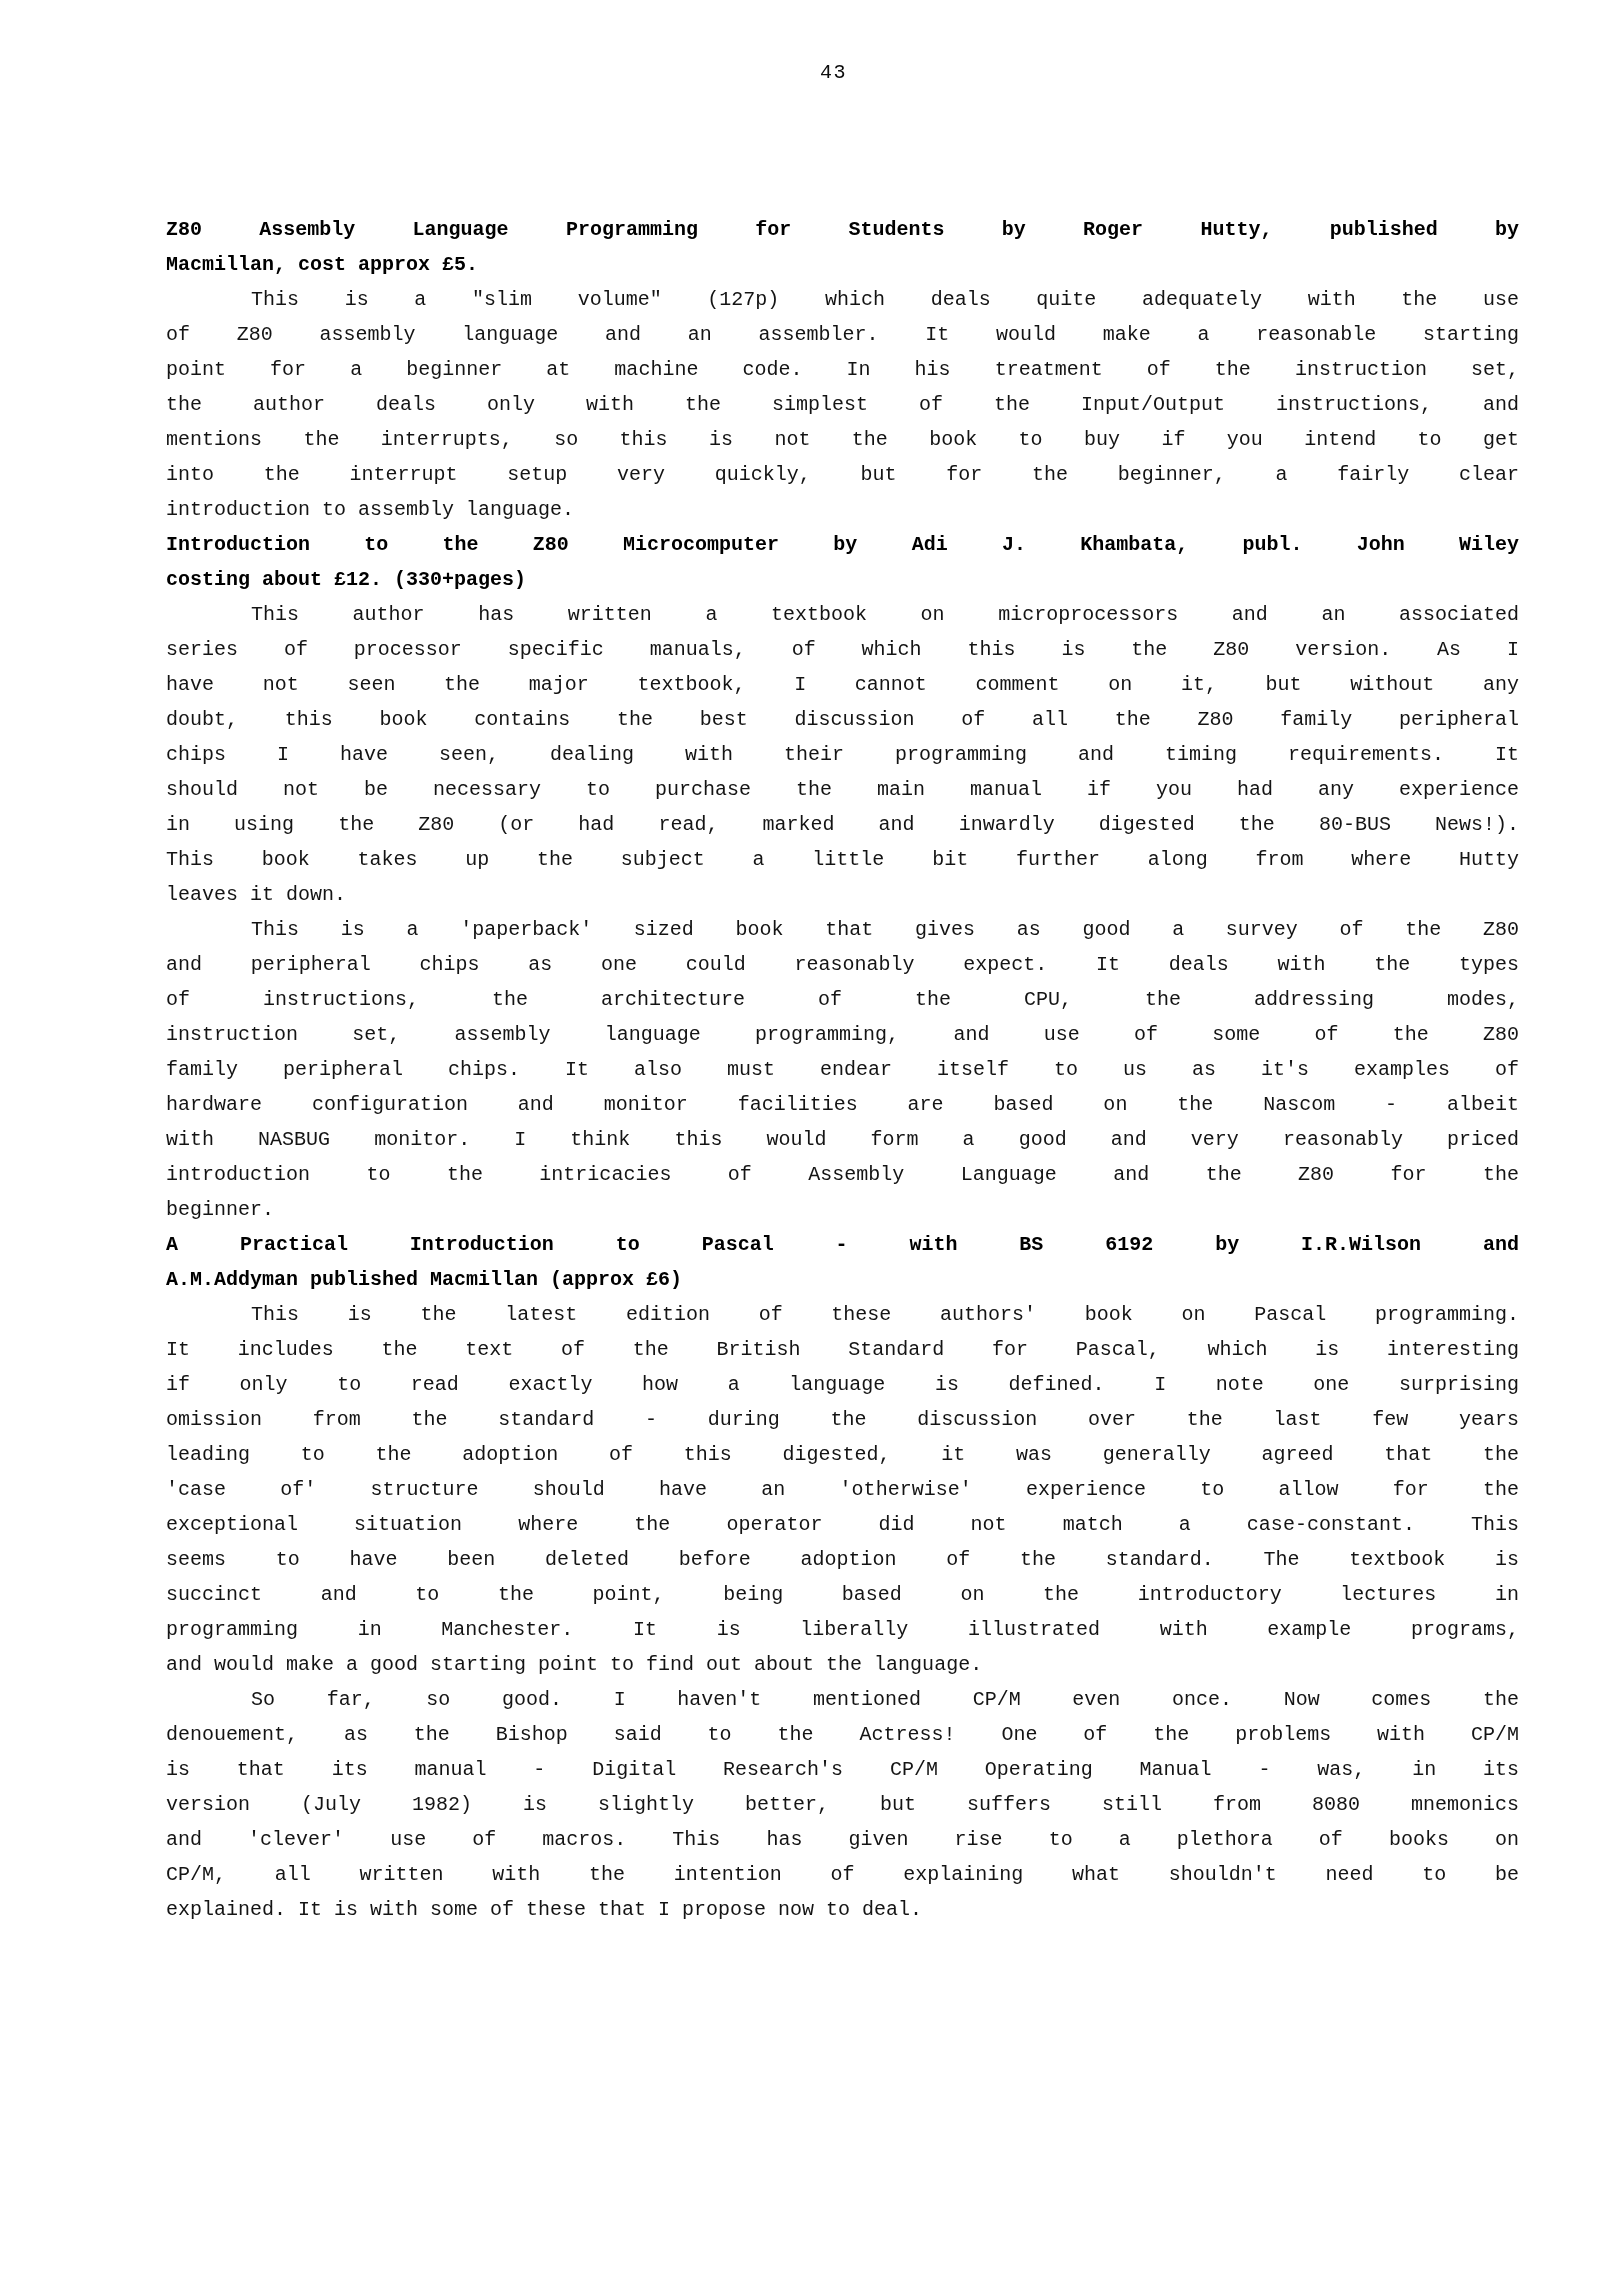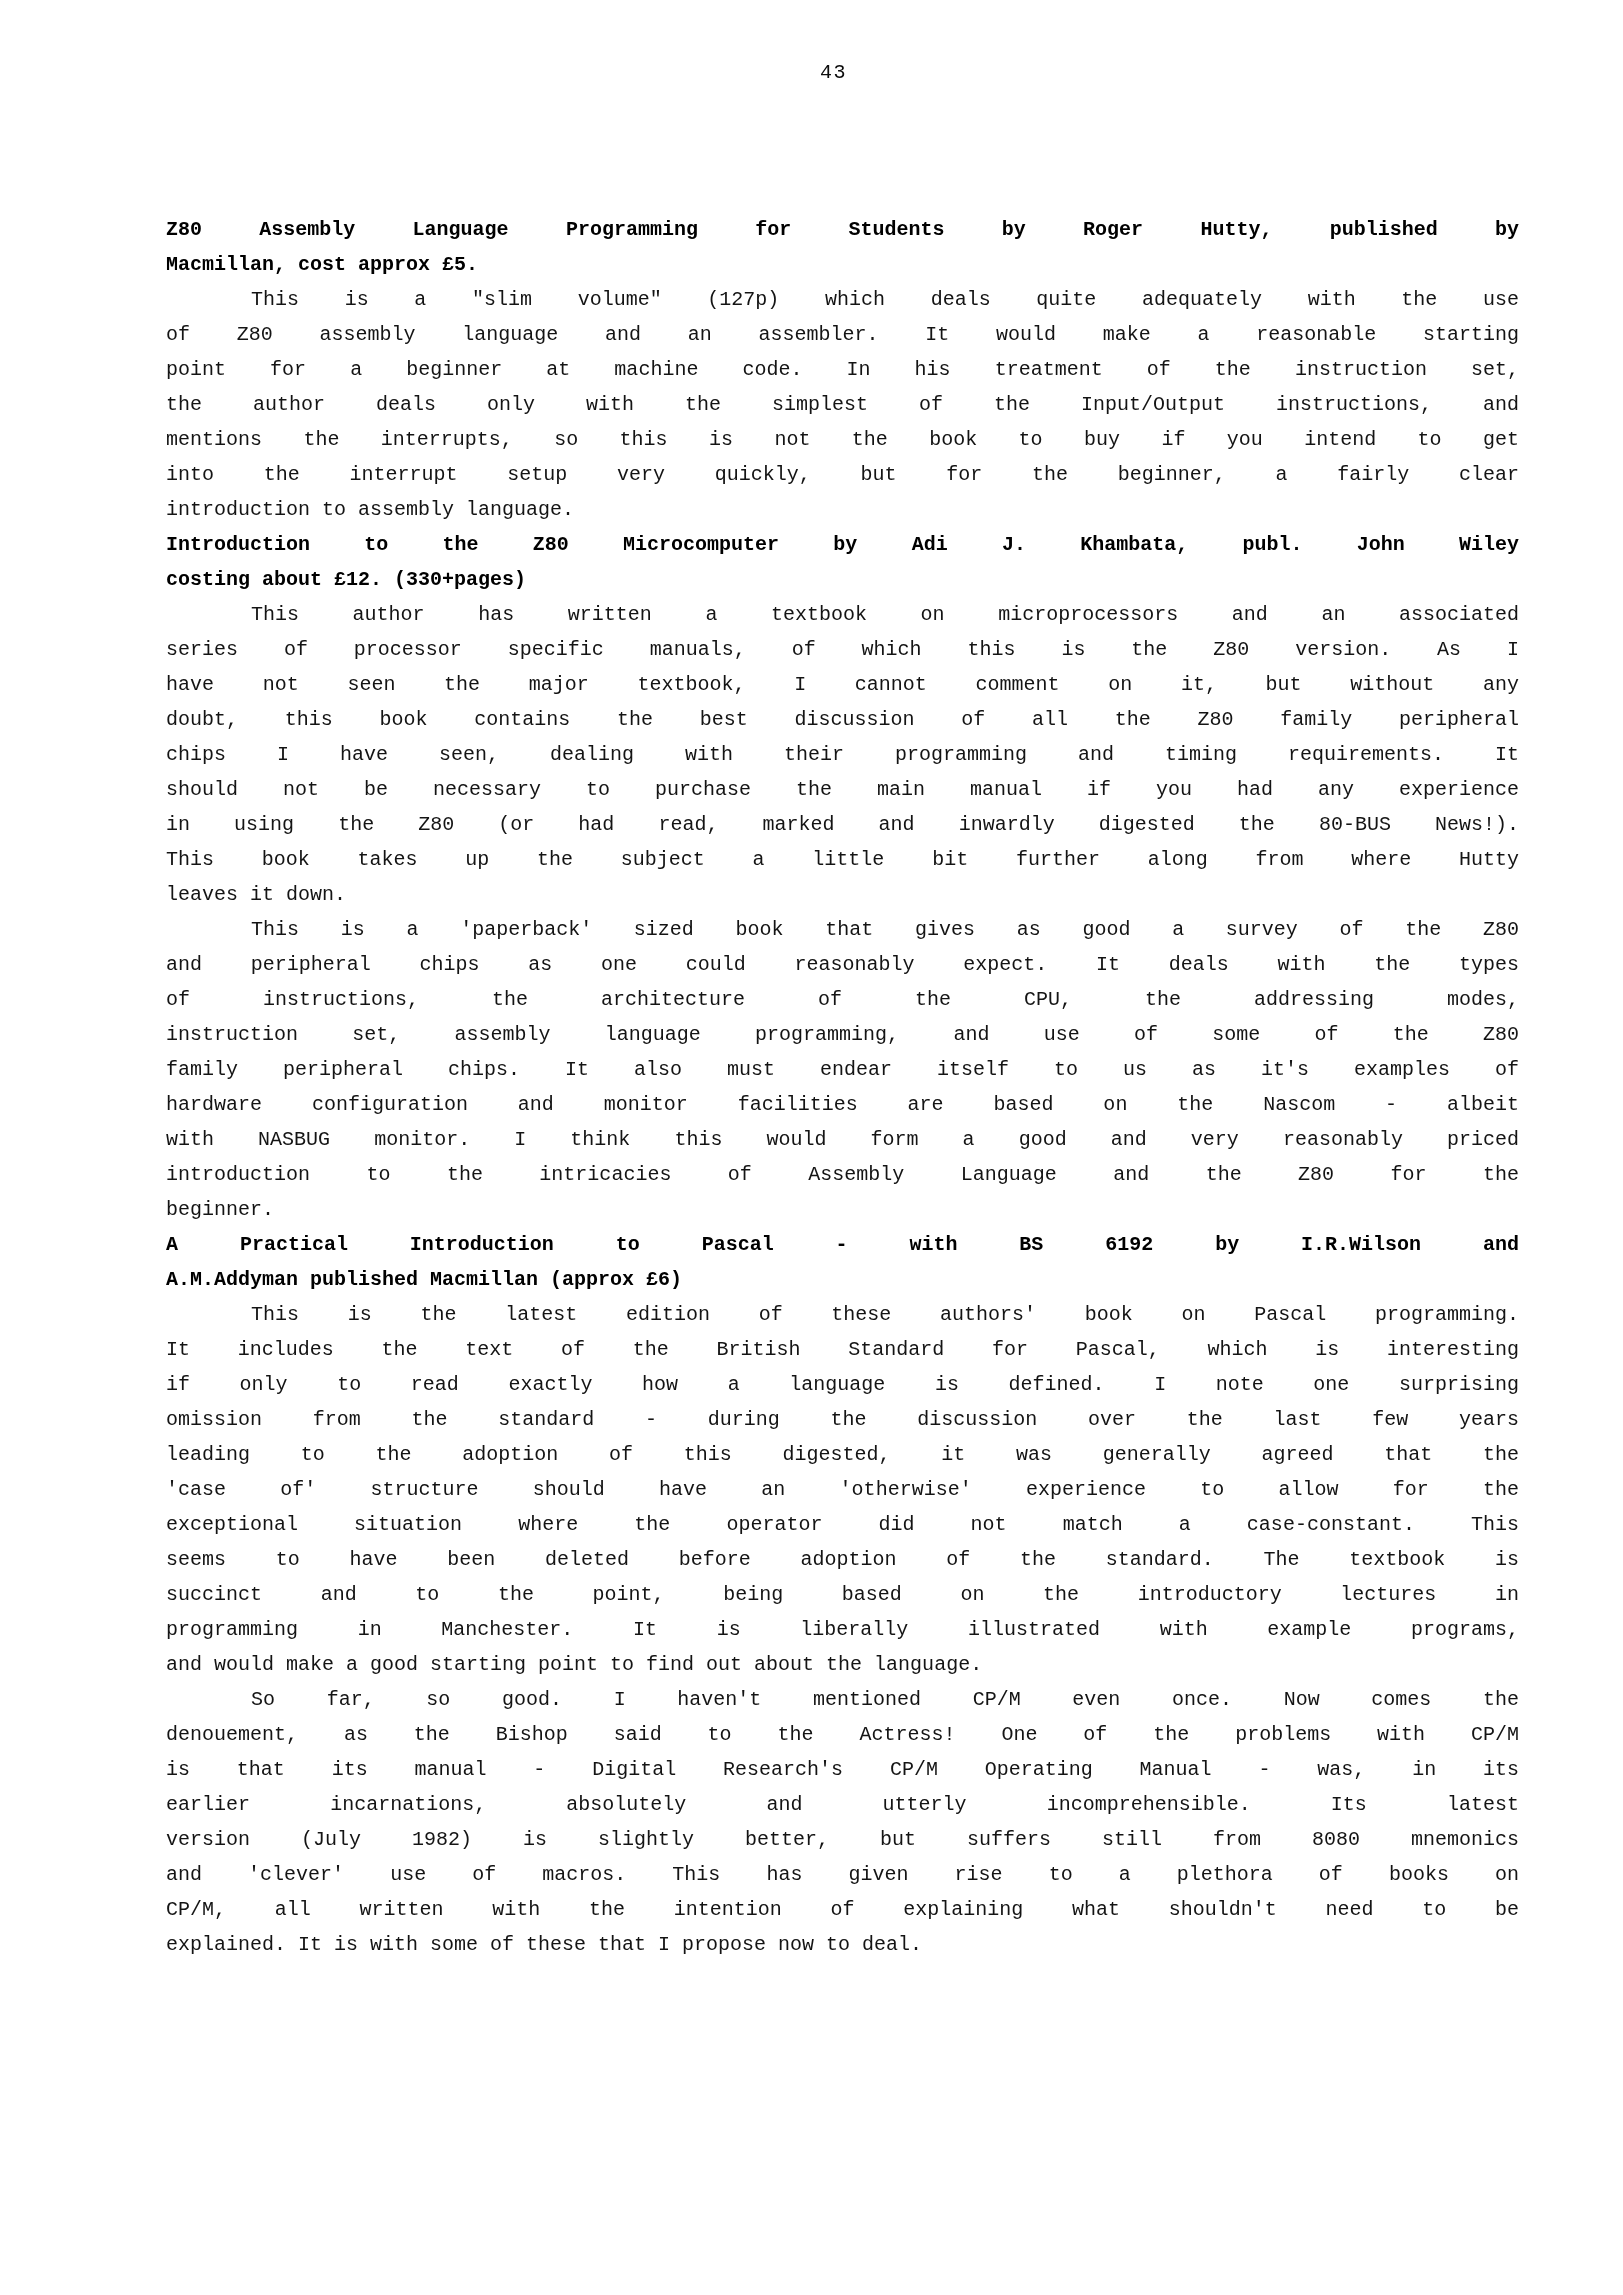--- a/index.html
+++ b/index.html
@@ -109,21 +109,20 @@
         <div class="line">exceptional situation where the operator did not match a case-constant. This</div>
         <div class="line">seems to have been deleted before adoption of the standard. The textbook is</div>
         <div class="line">succinct and to the point, being based on the introductory lectures in</div>
         <div class="line">programming in Manchester. It is liberally illustrated with example programs,</div>
         <div class="line last">and would make a good starting point to find out about the language.</div>
       </div>
       <div class="block paragraph gap">
         <div class="line indent">So far, so good. I haven't mentioned CP/M even once. Now comes the</div>
         <div class="line">denouement, as the Bishop said to the Actress!  One of the problems with CP/M</div>
         <div class="line">is that its manual - Digital Research's CP/M Operating Manual - was, in its</div>
-        <div class="line">earlier incarnations, absolutely and utterly incomprehensible. Its latest</div>
         <div class="line">version (July 1982) is slightly better, but suffers still from 8080 mnemonics</div>
         <div class="line">and 'clever' use of macros. This has given rise to a plethora of books on</div>
         <div class="line">CP/M, all written with the intention of explaining what shouldn't need to be</div>
         <div class="line last">explained. It is with some of these that I propose now to deal.</div>
       </div>
     </div>
 </div>
 
 
 </body></html>

